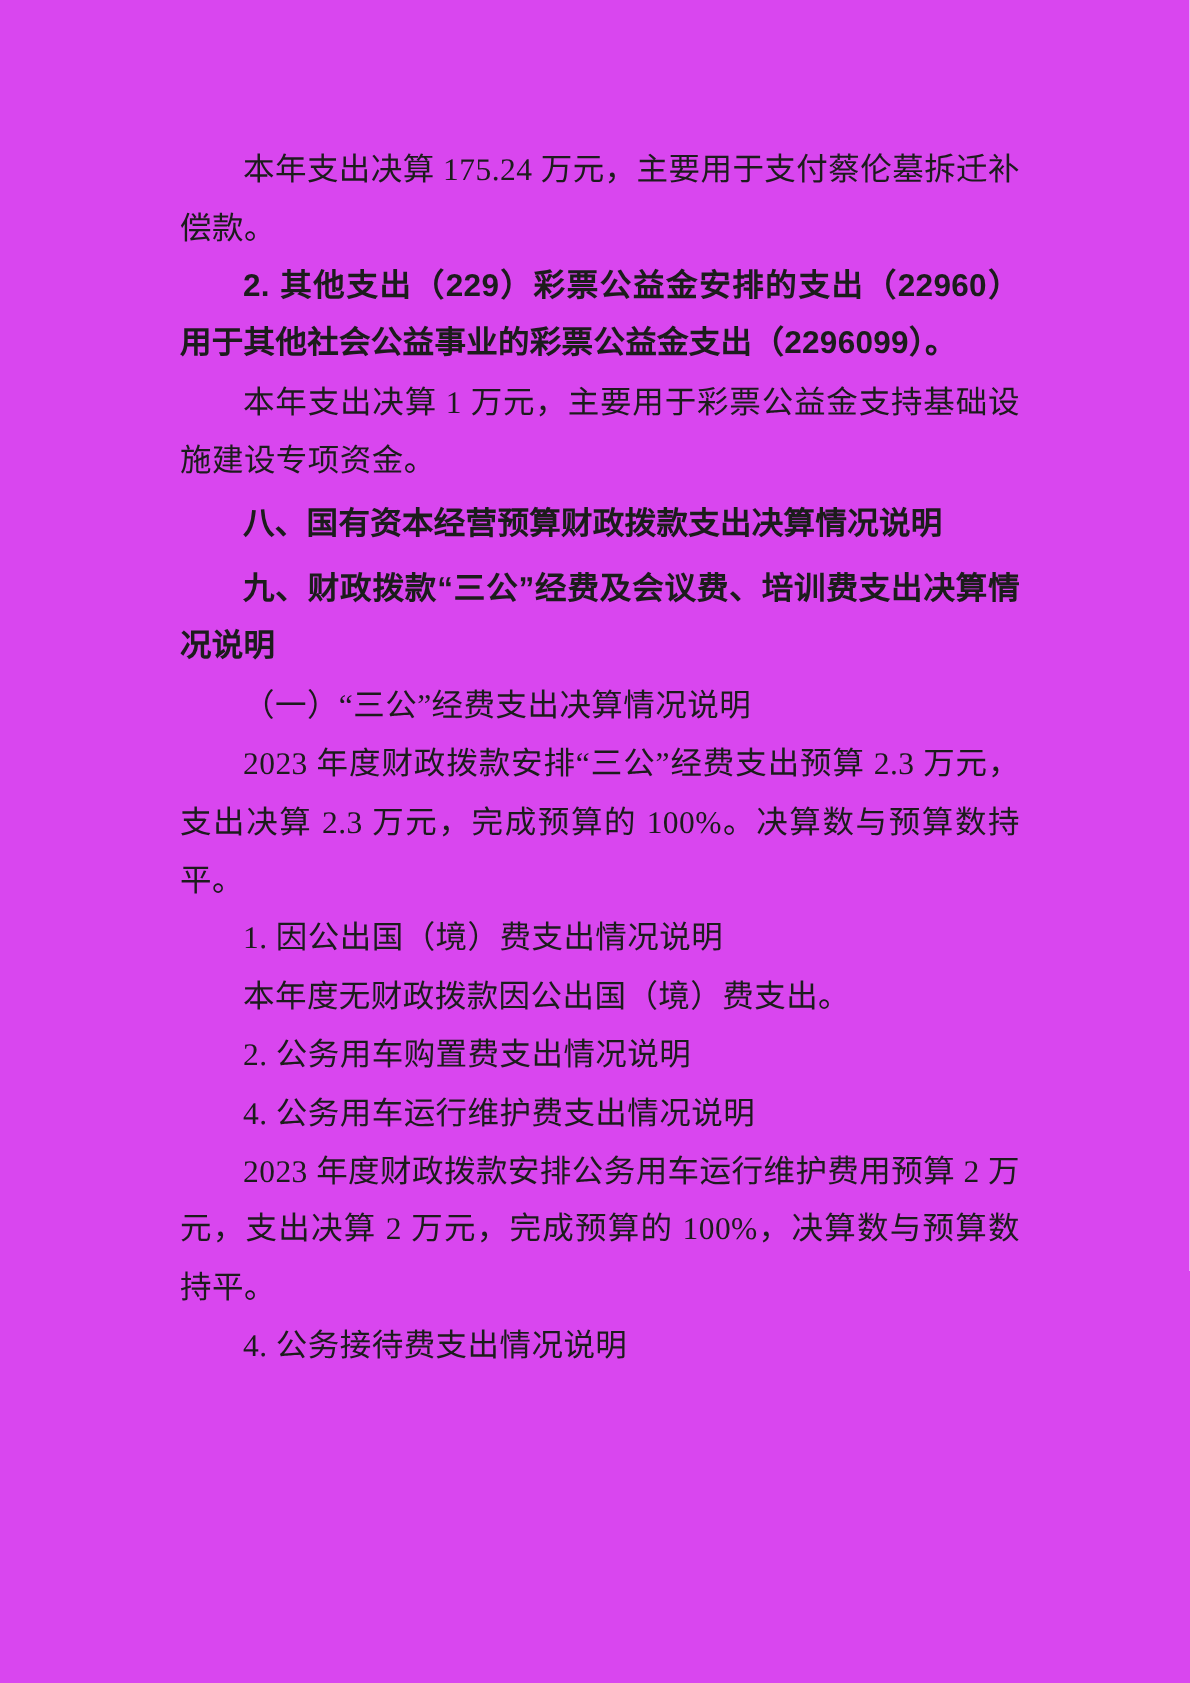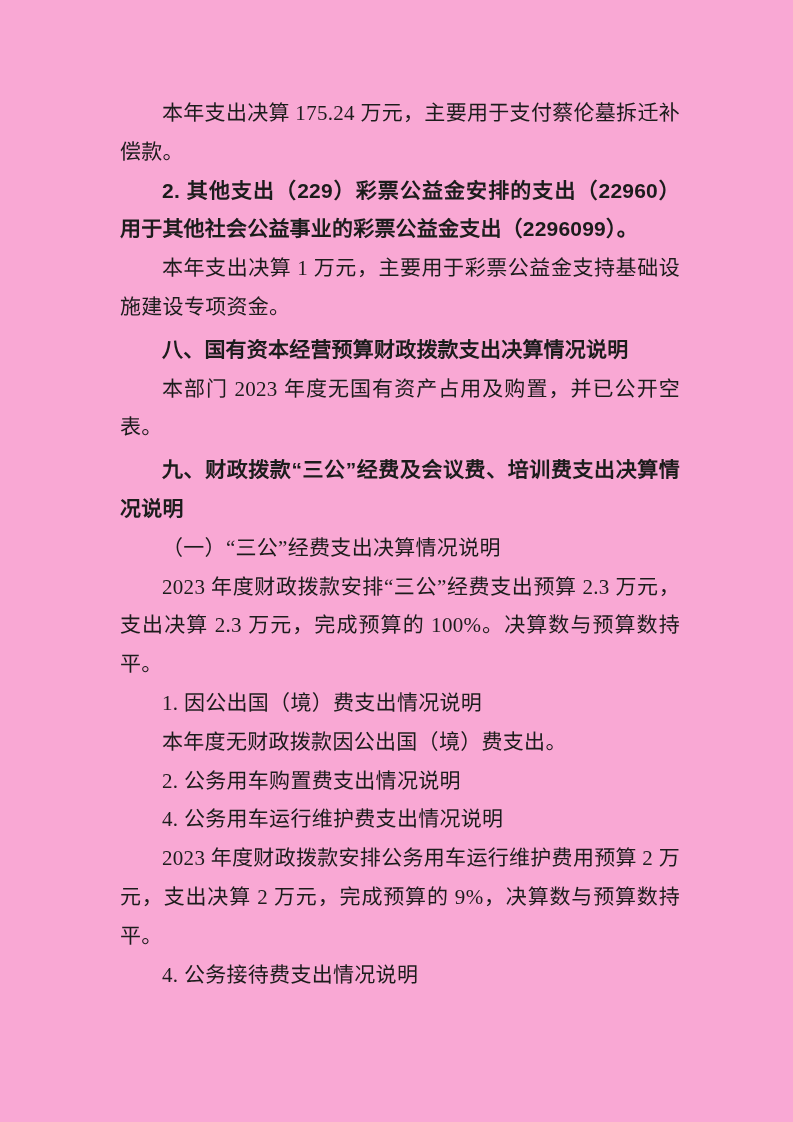--- a/index.html
+++ b/index.html
@@ -4,21 +4,21 @@
 <style>
   html, body {
     margin: 0;
     padding: 0;
     background: #ffffff;
   }
   .page {
     position: relative;
     width: 793px;
     height: 1122px;
-    background: #f9a8d4;
+    background: #d946ef;
     overflow: hidden;
   }
   .content {
     position: absolute;
     left: 120px;
     top: 94px;
     width: 560px;
   }
   .content p {
     margin: 0;
@@ -43,24 +43,23 @@
 </style>
 </head>
 <body>
 
 <div class="page">
   <div class="content">
     <p>本年支出决算 175.24 万元，主要用于支付蔡伦墓拆迁补偿款。</p>
     <p class="bold">2. 其他支出（229）彩票公益金安排的支出（22960）用于其他社会公益事业的彩票公益金支出（2296099）。</p>
     <p>本年支出决算 1 万元，主要用于彩票公益金支持基础设施建设专项资金。</p>
     <p class="bold sect">八、国有资本经营预算财政拨款支出决算情况说明</p>
-    <p>本部门 2023 年度无国有资产占用及购置，并已公开空表。</p>
     <p class="bold sect">九、财政拨款“三公”经费及会议费、培训费支出决算情况说明</p>
     <p>（一）“三公”经费支出决算情况说明</p>
     <p>2023 年度财政拨款安排“三公”经费支出预算 2.3 万元，支出决算 2.3 万元，完成预算的 100%。决算数与预算数持平。</p>
     <p>1. 因公出国（境）费支出情况说明</p>
     <p>本年度无财政拨款因公出国（境）费支出。</p>
     <p>2. 公务用车购置费支出情况说明</p>
     <p>4. 公务用车运行维护费支出情况说明</p>
-    <p>2023 年度财政拨款安排公务用车运行维护费用预算 2 万元，支出决算 2 万元，完成预算的 9%，决算数与预算数持平。</p>
+    <p>2023 年度财政拨款安排公务用车运行维护费用预算 2 万元，支出决算 2 万元，完成预算的 100%，决算数与预算数持平。</p>
     <p>4. 公务接待费支出情况说明</p>
   </div>
 </div>
 
 </body></html>

